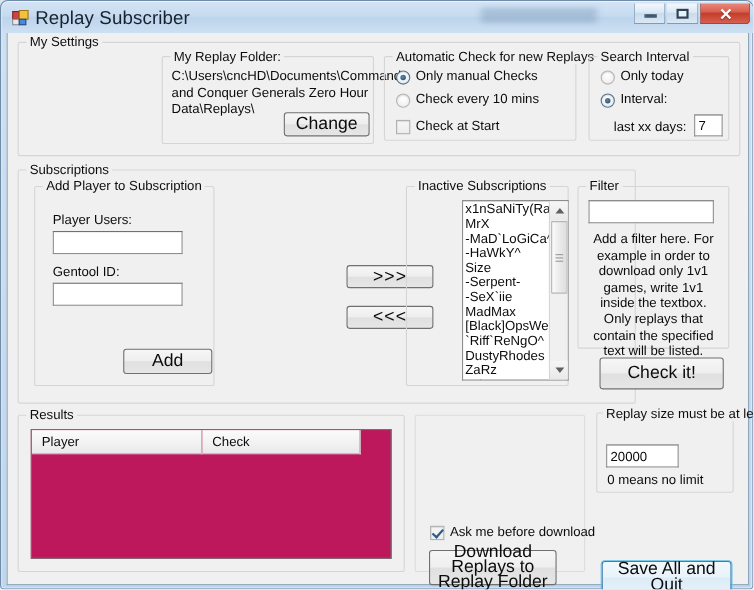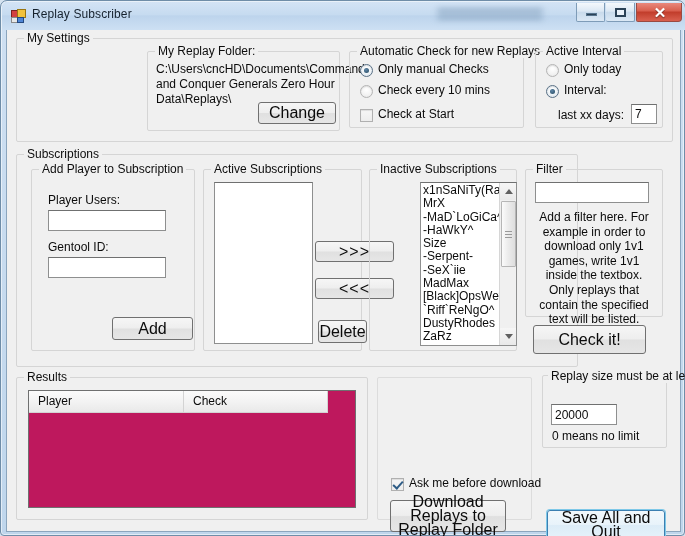--- a/index.html
+++ b/index.html
@@ -39,21 +39,21 @@
     background: linear-gradient(to bottom, #d3e3f5 0%, #c6dbf0 45%, #bdd4ec 50%, #cde0f3 100%);
   }
   .title-icon {
     position: absolute;
     left: 9px; top: 7px;
     width: 16px; height: 15px;
   }
   .title-text {
     position: absolute;
     left: 30px; top: 5px;
-    font-size: 12px;
+    font-size: 17px;
     color: #16222e;
     letter-spacing: 0.1px;
     white-space: nowrap;
   }
   .title-watermark {
     position: absolute;
     left: 432px; top: 5px;
     width: 112px; height: 14px;
     background: linear-gradient(to right,
        rgba(150,175,200,0.0) 0%, rgba(140,168,196,0.55) 6%,
@@ -359,21 +359,21 @@
             <span class="dot"></span>
             <span class="lbl">Check every 10 mins</span>
           </div>
           <div class="chk" style="left:10px; top:57px;">
             <span class="box"></span>
             <span class="lbl">Check at Start</span>
           </div>
         </div>
 
         <div class="gb" style="left:518px; top:12px; width:128px; height:77px;">
-          <span class="gb-title">Active Interval</span>
+          <span class="gb-title">Search Interval</span>
           <div class="radio" style="left:10px; top:12px;">
             <span class="dot"></span>
             <span class="lbl">Only today</span>
           </div>
           <div class="radio on" style="left:10px; top:33px;">
             <span class="dot"></span>
             <span class="lbl">Interval:</span>
           </div>
           <div class="static" style="left:22px; top:56px;">last xx days:</div>
           <input class="tb" style="left: 95px; top: 52px; width: 26px; height: 20px;" value="7">
@@ -385,27 +385,20 @@
 
         <div class="gb" style="left:14px; top:14px; width:164px; height:182px;">
           <span class="gb-title">Add Player to Subscription</span>
           <div class="static" style="left:16px; top:23px;">Player Users:</div>
           <input class="tb" style="left: 16px; top: 40px; width: 118px; height: 21px;" value="">
           <div class="static" style="left:16px; top:70px;">Gentool ID:</div>
           <input class="tb" style="left: 16px; top: 87px; width: 118px; height: 21px;" value="">
           <div class="btn" style="left:80px; top:147px; width:81px; height:23px;">Add</div>
         </div>
 
-        <div class="gb" style="left:186px; top:14px; width:159px; height:182px;">
-          <span class="gb-title">Active Subscriptions</span>
-          <div class="listbox" style="left:10px; top:12px; width:99px; height:162px;">
-            <div class="items"></div>
-          </div>
-          <div class="btn" style="left:114px; top:150px; width:49px; height:23px;">Delete</div>
-        </div>
 
         <div class="btn" style="left:298px; top:86px; width:79px; height:21px; font-family:'Liberation Sans',sans-serif; letter-spacing:1px;">&gt;&gt;&gt;</div>
         <div class="btn" style="left:298px; top:123px; width:79px; height:21px; letter-spacing:1px;">&lt;&lt;&lt;</div>
 
         <div class="gb" style="left:352px; top:14px; width:148px; height:182px;">
           <span class="gb-title">Inactive Subscriptions</span>
           <div class="listbox" style="left:50px; top:12px; width:97px; height:164px;">
             <div class="items" id="inactive-items">
                 <div class="li">x1nSaNiTy(Rag</div>
                 <div class="li">MrX</div>
@@ -435,21 +428,21 @@
                 </div>
             </div>
           </div>
         </div>
 
         <div class="gb" style="left:508px; top:14px; width:138px; height:148px;">
           <span class="gb-title">Filter</span>
           <input class="tb" style="left: 9px; top: 12px; width: 114px; height: 21px;" value="">
           <div class="static wrap" style="left:6px; top:40px; width:124px; line-height:14.6px; text-align:center;">Add a filter here. For example in order to download only 1v1 games, write 1v1 inside the textbox. Only replays that contain the specified text will be listed.</div>
         </div>
-        <div class="btn" style="left:516px; top:170px; width:113px; height:29px;">Check it!</div>
+        <div class="btn" style="left:528px; top:170px; width:113px; height:29px;">Check it!</div>
       </div>
 
       <div class="gb" style="left:9px; top:347px; width:352px; height:143px;">
         <span class="gb-title">Results</span>
         <div class="lv" style="left:11px; top:12px; width:328px; height:118px;">
           <div class="lv-head">
             <div class="lv-col" style="width:155px;">Player</div>
             <div class="lv-col" style="width:144px;">Check</div>
           </div>
         </div>

